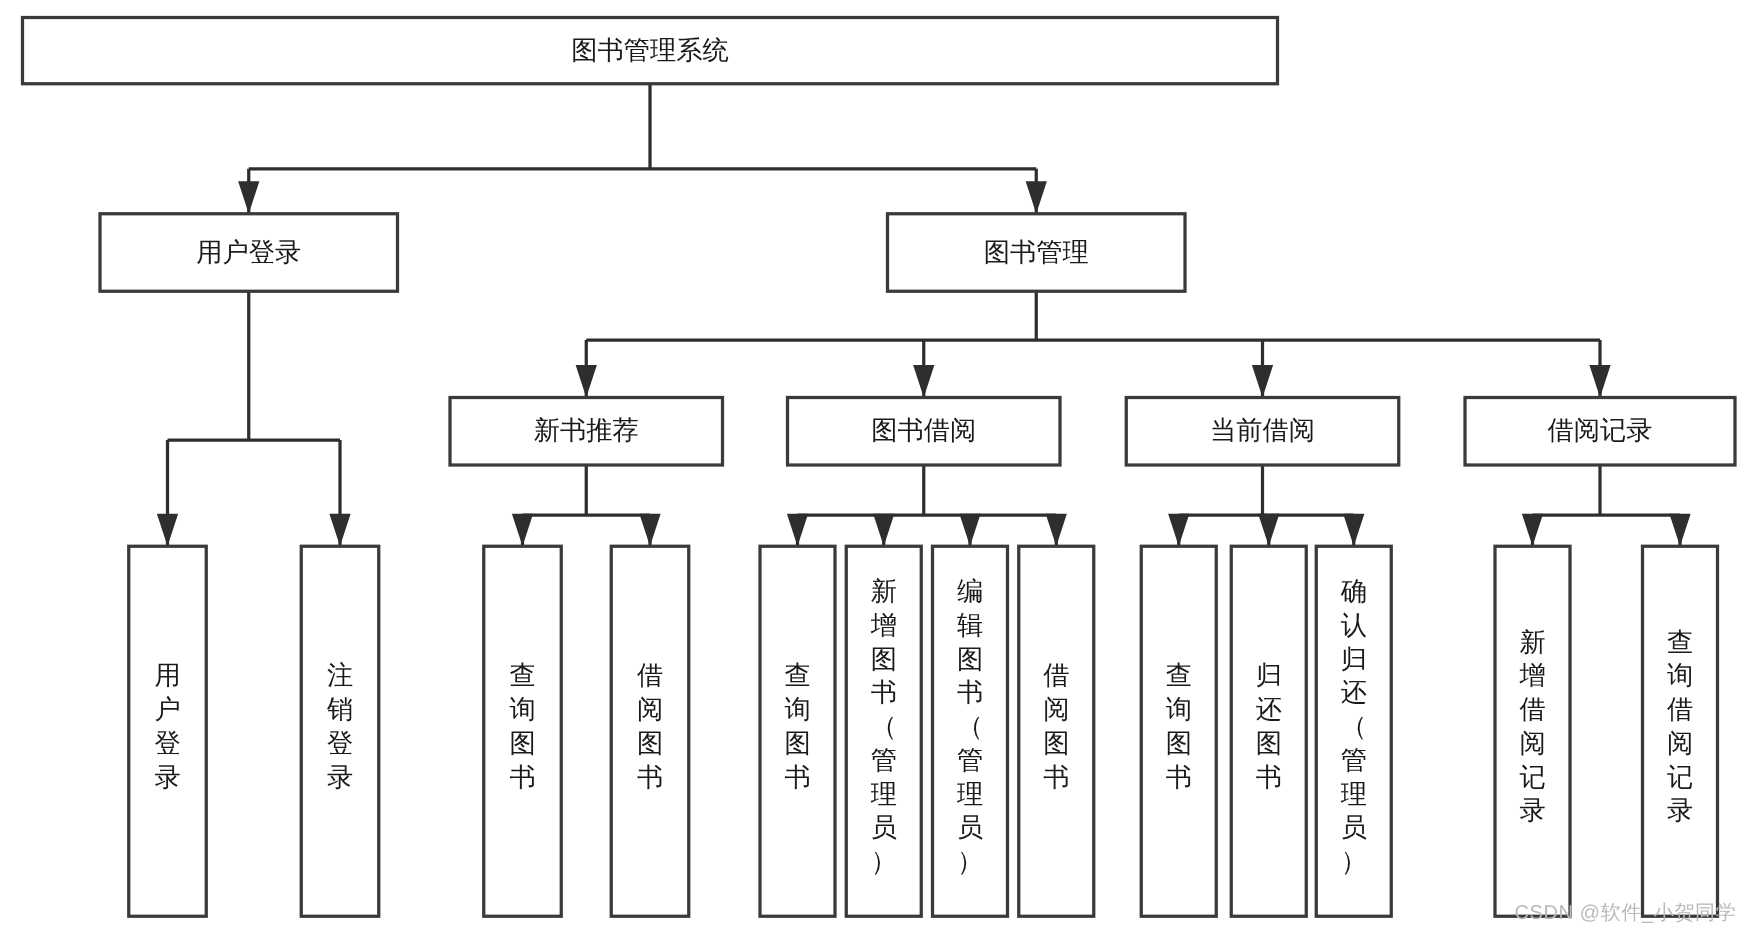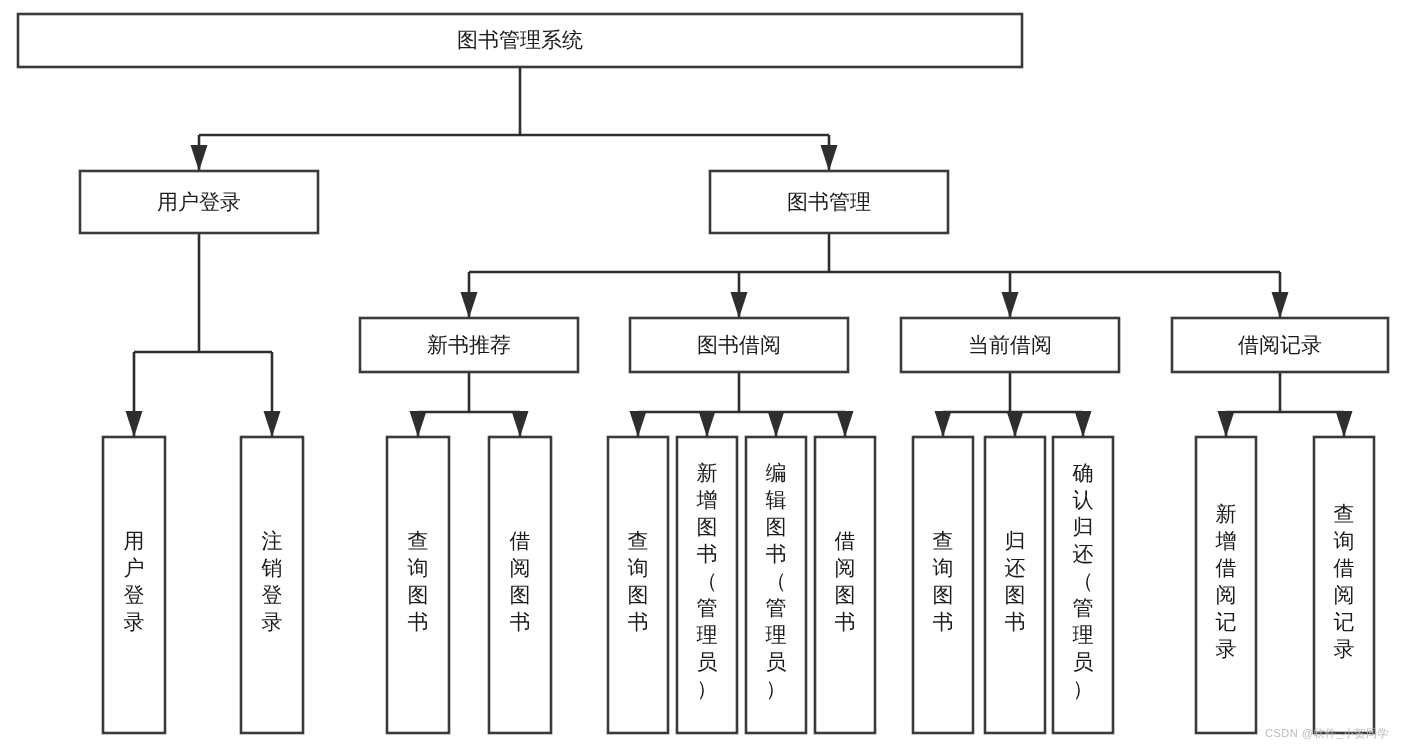--- a/index.html
+++ b/index.html
@@ -52,21 +52,21 @@
     font-family: "Liberation Sans", "DejaVu Sans", sans-serif;
     fill: #1a1a1a;
     font-size: 21px;
     text-anchor: middle;
   }
   .watermark-text {
     position: absolute;
     right: 16px;
     bottom: 6px;
     font-family: "Liberation Sans", "DejaVu Sans", sans-serif;
-    font-size: 11px;
+    font-size: 16px;
     color: #b9b9b9;
     letter-spacing: 0.5px;
     white-space: nowrap;
     user-select: none;
   }
 </style>
 </head>
 <body>
 
 <div id="diagram-root">

